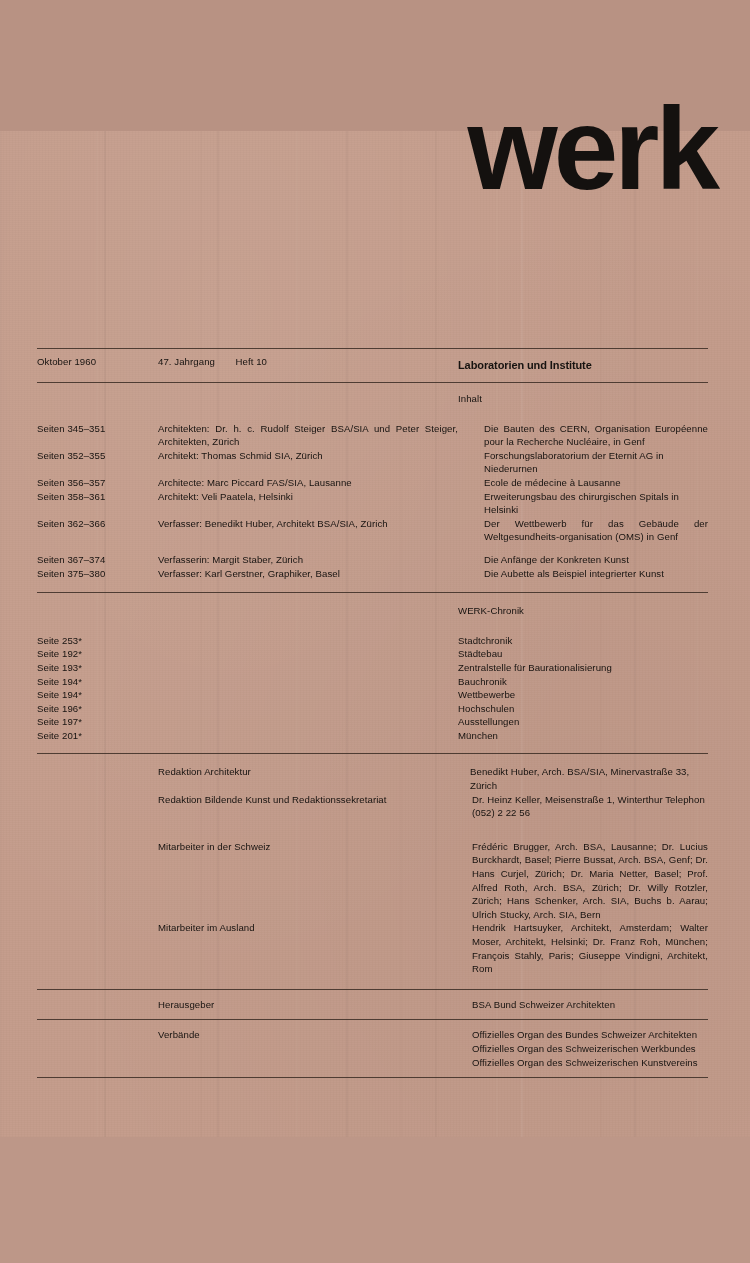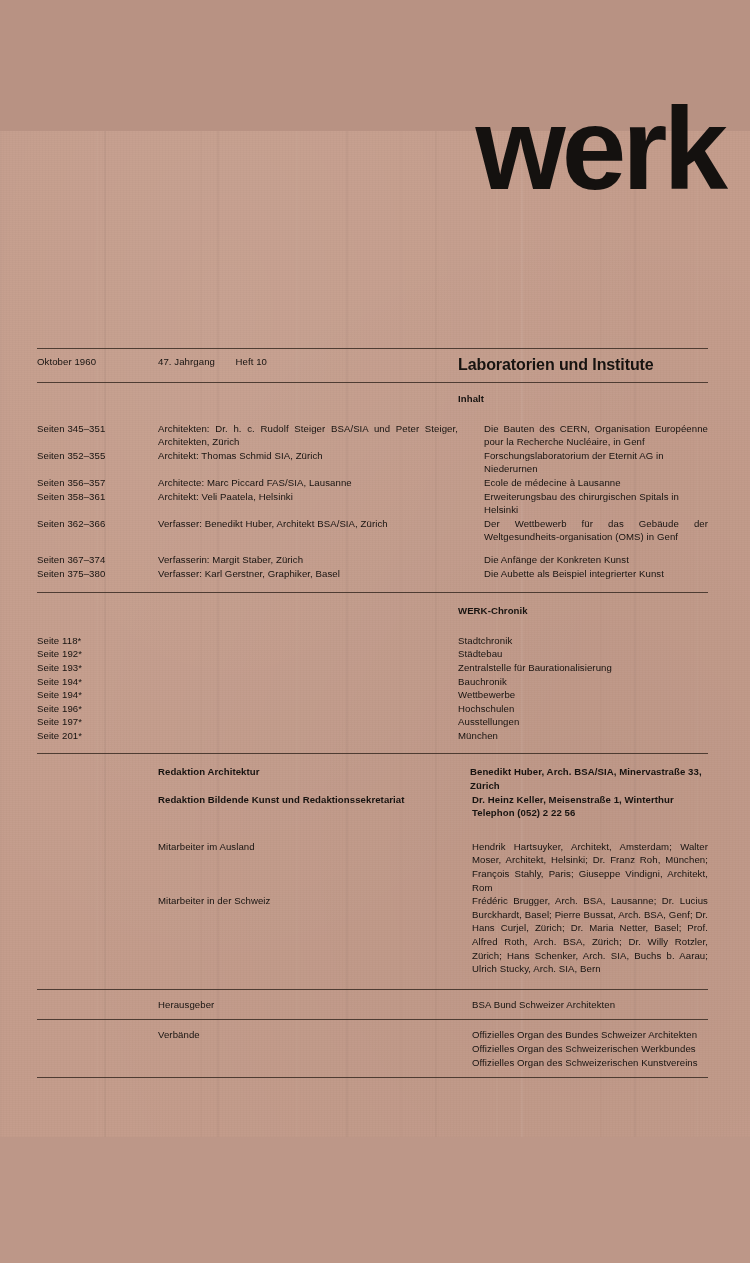--- a/index.html
+++ b/index.html
@@ -64,21 +64,21 @@
       linear-gradient(90deg, rgba(0,0,0,0) 0 217px, rgba(0,0,0,.03) 217px 219px, rgba(0,0,0,0) 219px 100%),
       linear-gradient(90deg, rgba(0,0,0,0) 0 346px, rgba(0,0,0,.03) 346px 348px, rgba(0,0,0,0) 348px 100%),
       linear-gradient(90deg, rgba(0,0,0,0) 0 435px, rgba(0,0,0,.028) 435px 437px, rgba(0,0,0,0) 437px 100%),
       linear-gradient(90deg, rgba(0,0,0,0) 0 521px, rgba(255,255,255,.05) 521px 523px, rgba(0,0,0,0) 523px 100%),
       linear-gradient(90deg, rgba(0,0,0,0) 0 634px, rgba(0,0,0,.03) 634px 636px, rgba(0,0,0,0) 636px 100%);
   }
 
   
   #masthead {
     position: absolute;
-    right: 26px;
+    right: 34px;
     top: 91px;
     font-size: 116px;
     line-height: 1;
     font-weight: 700;
     letter-spacing: -4px;
     color: #14110f;
     font-family: "Liberation Sans", sans-serif;
     text-align: center;
     -webkit-font-smoothing: none;
   }
@@ -100,25 +100,25 @@
 
   .row {
     display: flex;
     align-items: flex-start;
   }
   .c1 { width: 121px; flex: 0 0 121px; }
   .c2 { width: 300px; flex: 0 0 300px; }
   .c3 { flex: 1 1 auto; }
 
   .t  { font-size: 9.6px; line-height: 13.6px; letter-spacing: .08px; }
-  .b  { font-weight: 700; }
+  .b  { font-weight: 400; }
   .j  { text-align: justify; text-align-last: left; }
 
   .title {
-    font-size: 16px;
+    font-size: 11px;
     font-weight: 700;
     line-height: 20px;
     letter-spacing: -.1px;
   }
 </style>
 </head>
 <body>
 
 <div id="page">
 
@@ -201,21 +201,21 @@
     <div class="rule" style="margin-top:12px"></div>
 
     <div class="row" style="padding-top:11px;">
       <div class="c1"></div>
       <div class="c2"></div>
       <div class="c3 t b">WERK-Chronik</div>
     </div>
 
     <div style="margin-top:16px;">
       <div class="row">
-        <div class="c1 t">Seite 118*</div>
+        <div class="c1 t">Seite 253*</div>
         <div class="c2"></div>
         <div class="c3 t">Stadtchronik</div>
       </div>
       <div class="row">
         <div class="c1 t">Seite 192*</div>
         <div class="c2"></div>
         <div class="c3 t">Städtebau</div>
       </div>
       <div class="row">
         <div class="c1 t">Seite 193*</div>
@@ -258,29 +258,29 @@
         <div class="c3 t b">Benedikt Huber, Arch. BSA/SIA, Minervastraße 33, Zürich</div>
       </div>
       <div class="row" style="margin-top:0">
         <div class="c1"></div>
         <div class="c2 t b" style="padding-right:14px">Redaktion Bildende Kunst und Redaktionssekretariat</div>
         <div class="c3 t b">Dr. Heinz Keller, Meisenstraße 1, Winterthur Telephon (052) 2 22 56</div>
       </div>
     </div>
 
     <div style="margin-top:20px;">
+      <div class="row">
+        <div class="c1"></div>
+        <div class="c2 t" style="padding-right:14px">Mitarbeiter in der Schweiz</div>
+        <div class="c3 t j">Frédéric Brugger, Arch. BSA, Lausanne; Dr. Lucius Burckhardt, Basel; Pierre Bussat, Arch. BSA, Genf; Dr. Hans Curjel, Zürich; Dr. Maria Netter, Basel; Prof. Alfred Roth, Arch. BSA, Zürich; Dr. Willy Rotzler, Zürich; Hans Schenker, Arch. SIA, Buchs b. Aarau; Ulrich Stucky, Arch. SIA, Bern</div>
+      </div>
       <div class="row" style="margin-top:-40px">
         <div class="c1"></div>
         <div class="c2 t" style="padding-right:14px;padding-top:40px">Mitarbeiter im Ausland</div>
         <div class="c3 t j" style="padding-top:40px">Hendrik Hartsuyker, Architekt, Amsterdam; Walter Moser, Architekt, Helsinki; Dr. Franz Roh, München; François Stahly, Paris; Giuseppe Vindigni, Architekt, Rom</div>
-      </div>
-      <div class="row">
-        <div class="c1"></div>
-        <div class="c2 t" style="padding-right:14px">Mitarbeiter in der Schweiz</div>
-        <div class="c3 t j">Frédéric Brugger, Arch. BSA, Lausanne; Dr. Lucius Burckhardt, Basel; Pierre Bussat, Arch. BSA, Genf; Dr. Hans Curjel, Zürich; Dr. Maria Netter, Basel; Prof. Alfred Roth, Arch. BSA, Zürich; Dr. Willy Rotzler, Zürich; Hans Schenker, Arch. SIA, Buchs b. Aarau; Ulrich Stucky, Arch. SIA, Bern</div>
       </div>
     </div>
 
     <div class="rule" style="margin-top:13px"></div>
 
     <div class="row" style="padding-top:8px;padding-bottom:8px">
       <div class="c1"></div>
       <div class="c2 t" style="padding-right:14px">Herausgeber</div>
       <div class="c3 t">BSA Bund Schweizer Architekten</div>
     </div>

